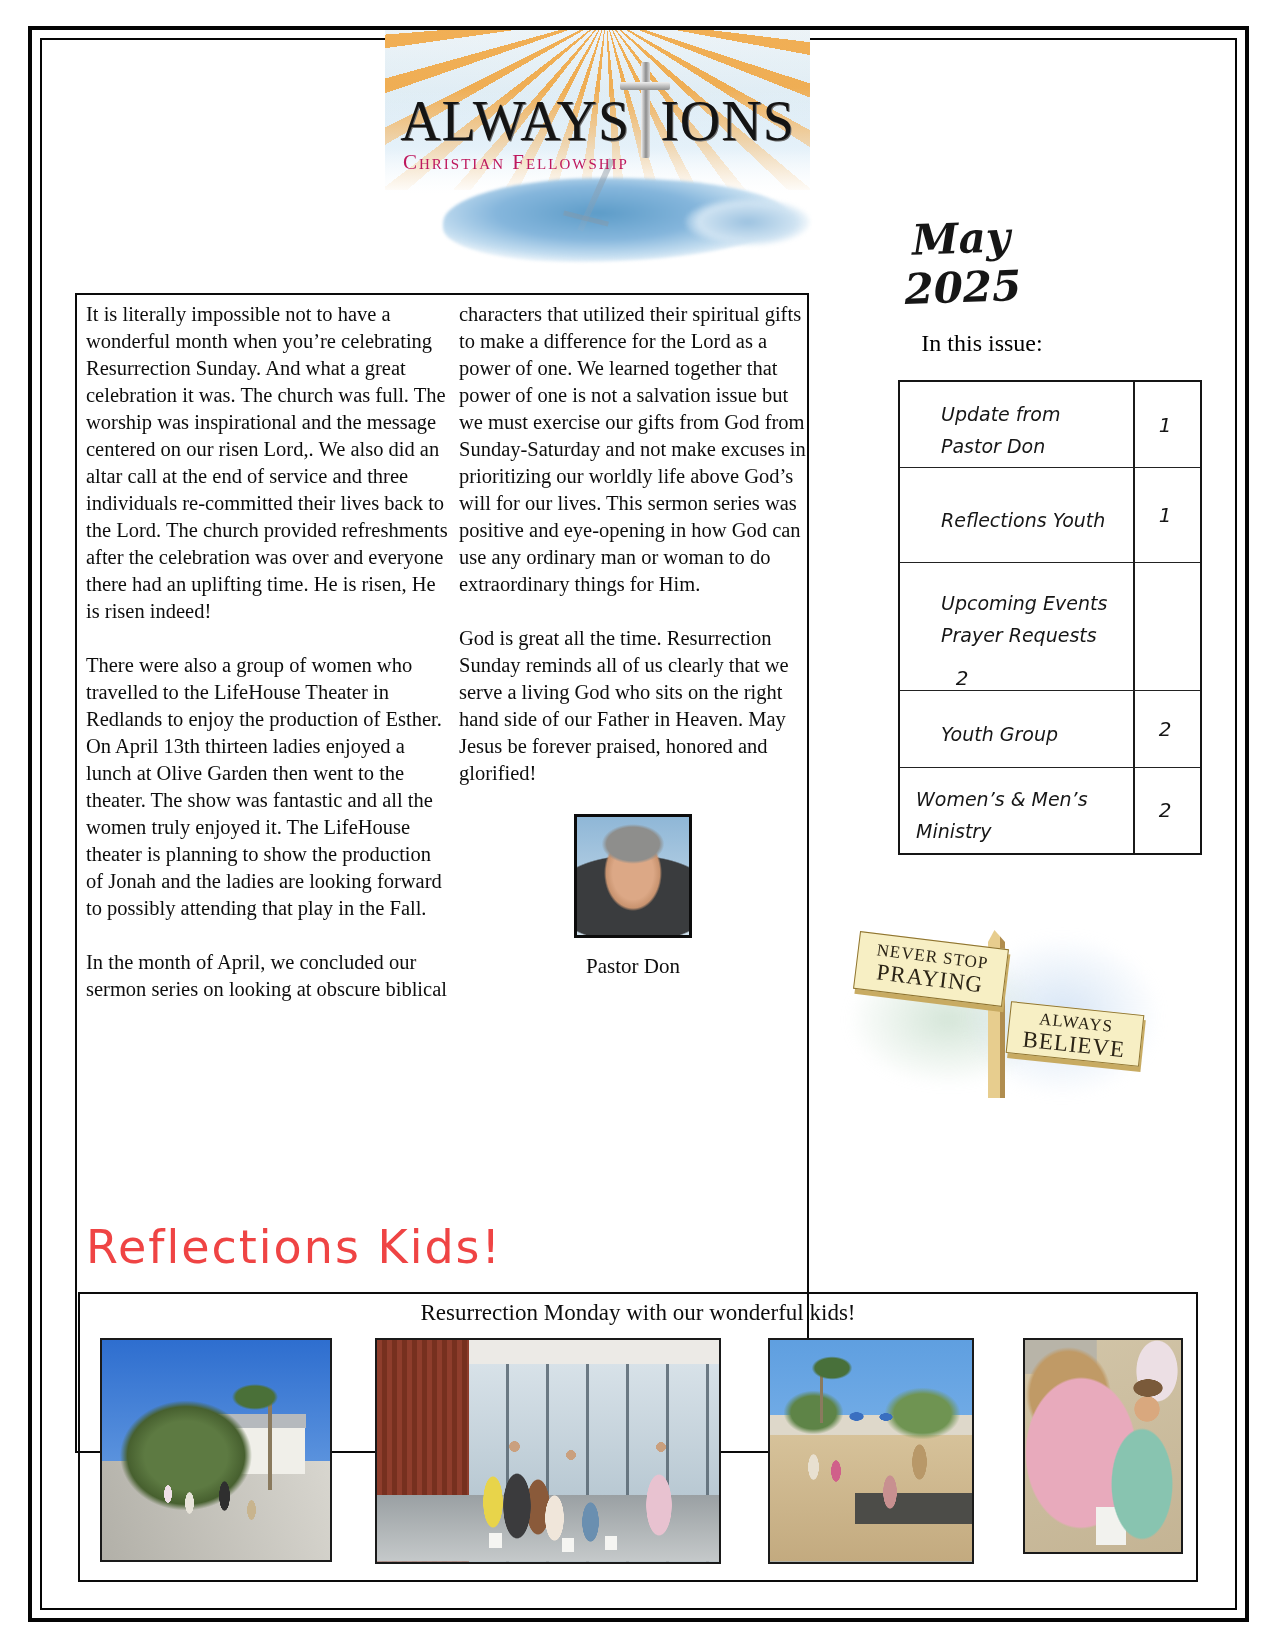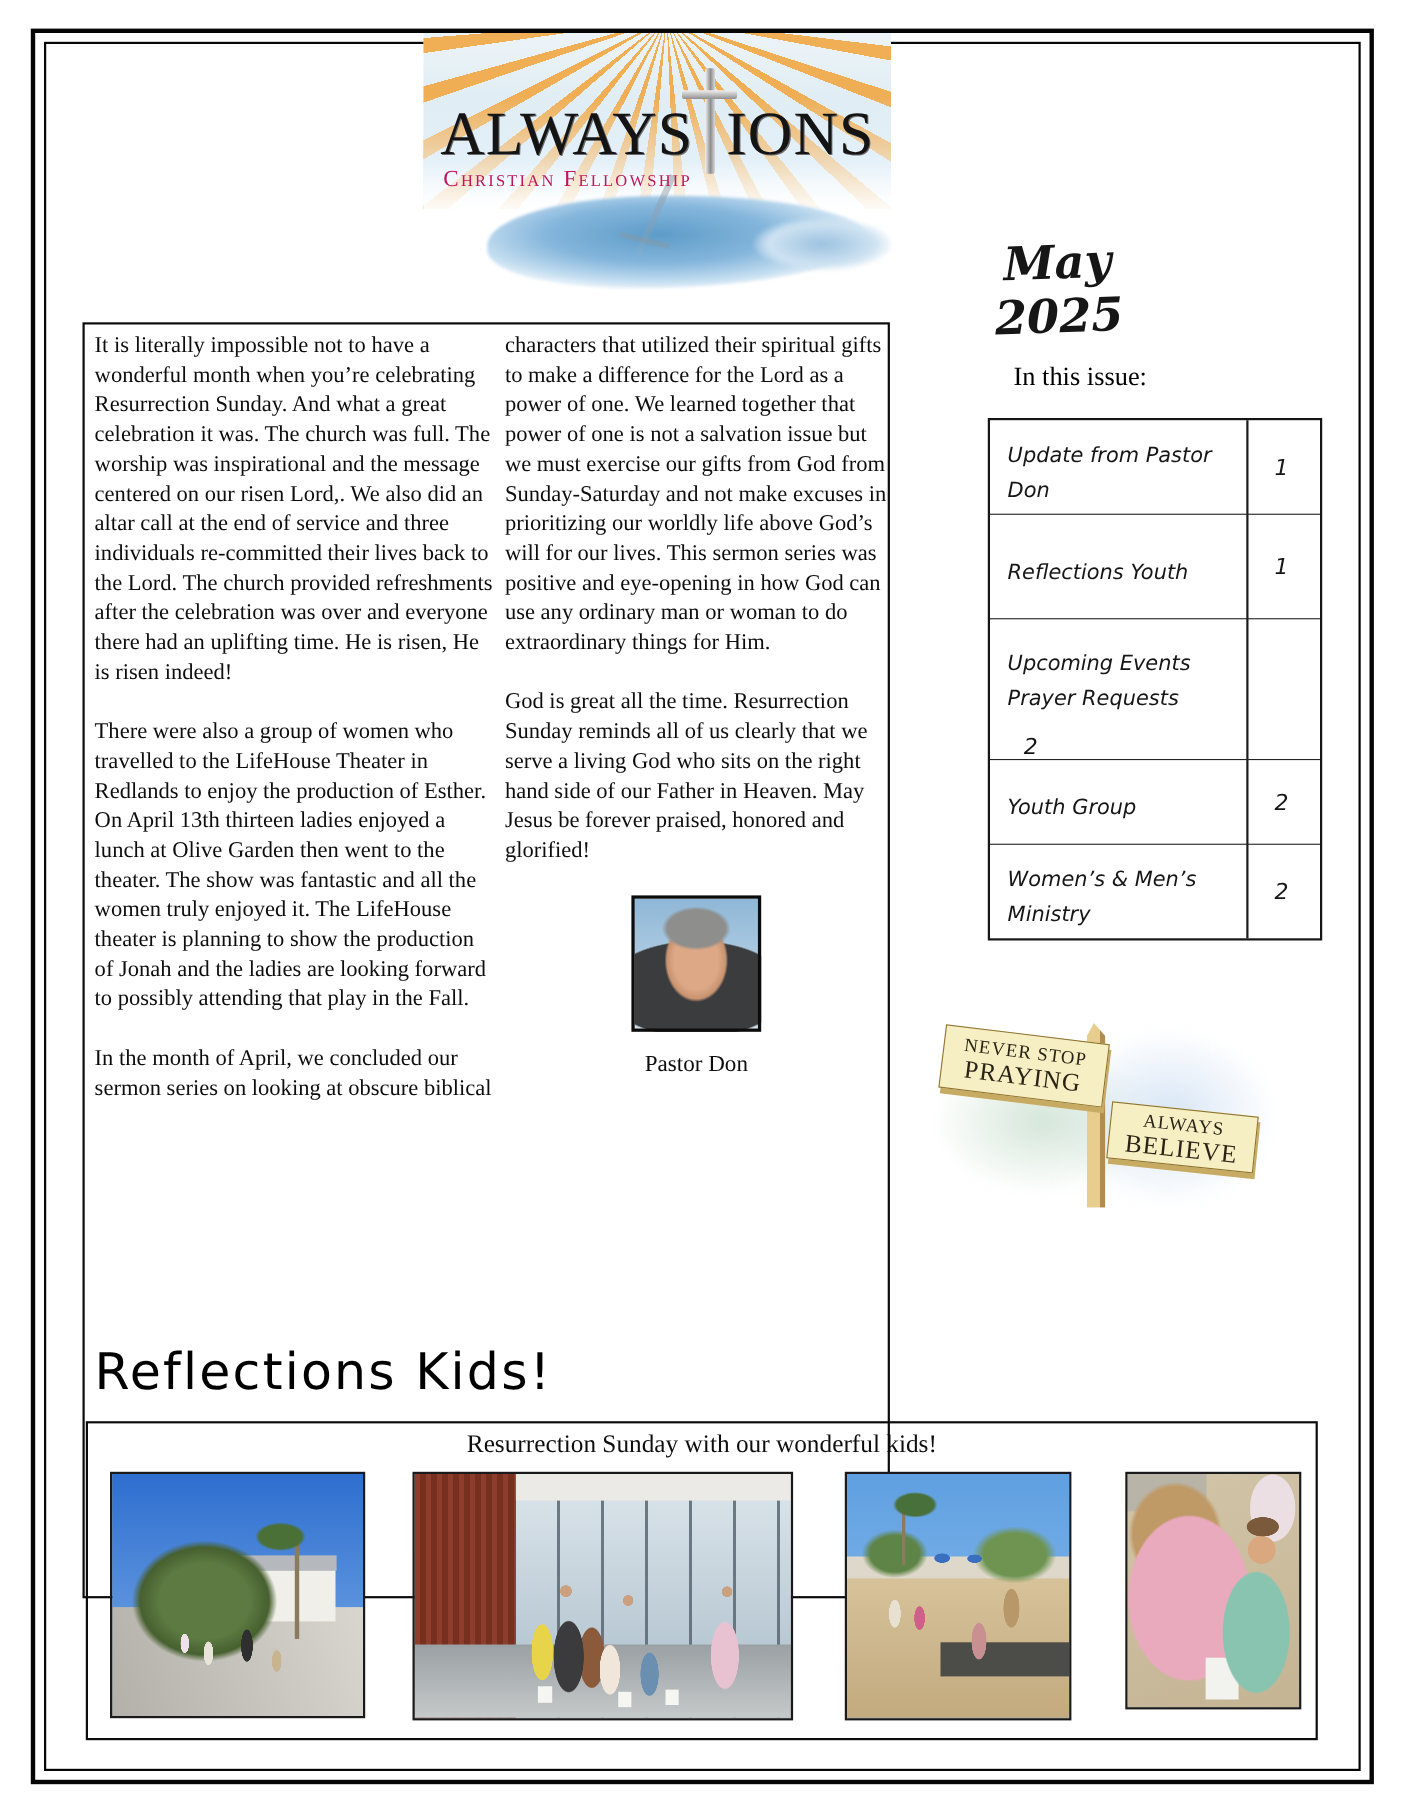--- a/index.html
+++ b/index.html
@@ -63,21 +63,21 @@
           background-position: 50% 8%, 50% 42%, 50% 128%, 0 0; }
   .pastor-caption { margin-top:8px; font-size:21px; color:#0d0d0d; }
 
   
   .toc-heading { position:absolute; left:852px; top:330px; width:260px; text-align:center;
           font-size:24px; color:#000000; }
   .toc-table { position:absolute; left:898px; top:380px; width:304px; height:475px;
           border:2.5px solid #151515; box-sizing:border-box; }
   .toc-vline { position:absolute; left:233px; top:0; bottom:0; width:2px; background:#1b1b1b; }
   .toc-row { position:absolute; left:0; right:0; display:flex; }
-  .toc-row-sep { border-bottom:1.5px solid #222; }
+  .toc-row-sep { border-bottom:1.5px solid #222;padding-left:25px; }
   .toc-label { flex:1; padding:10px 6px 0 16px; font-family:"DejaVu Sans", sans-serif; font-style:italic;
           font-size:19px; line-height:32px; color:#161616; white-space:pre-line;
           display:flex; align-items:center; }
   .toc-page { width:70px; margin-left:2px; display:flex; align-items:center; justify-content:center;
           font-family:"DejaVu Sans", sans-serif; font-style:italic; font-size:20px; color:#161616; }
   .r1 { top:0; height:85px; }
   .r2 { top:85px; height:95px; }
   .r3 { top:180px; height:128px;flex-direction:column; }
   .r4 { top:308px; height:77px; }
   .r5 { top:385px; height:85px; }
@@ -94,21 +94,21 @@
   .sign { position:absolute; background:#f7efc4; border:1px solid #8f7430; box-sizing:border-box;
           box-shadow:2px 5px 0 0 #c8ab62; text-align:center; color:#2b2416;
           font-family:"Liberation Serif", serif; }
   .sign1 { left:6px; top:32px; width:150px; height:58px; transform:rotate(7deg); padding-top:6px; }
   .sign2 { left:158px; top:100px; width:134px; height:52px; transform:rotate(6deg); padding-top:4px; }
   .sign-line1 { font-size:17px; letter-spacing:1px; line-height:20px; }
   .sign-line2 { font-size:23px; letter-spacing:1px; line-height:24px; }
 
   
   .kids-heading { position:absolute; left:86px; top:1220px; font-family:"DejaVu Sans", sans-serif;
-          font-size:46px; letter-spacing:2px; color:#000000; }
+          font-size:46px; letter-spacing:2px; color:#ef4444; }
   .kids-box { position:absolute; left:78px; top:1292px; width:1120px; height:290px;
           border:2px solid #0c0c0c; box-sizing:border-box; }
   .kids-caption { position:absolute; left:0; top:6px; width:100%; text-align:center;
           font-size:23px; color:#0d0d0d; }
   .kphoto { position:absolute; top:44px; border:2px solid #1a1a1a; box-sizing:border-box;
           background-repeat:no-repeat; }
   .kp1 { left:20px; width:232px; height:224px;
     background-image:
       radial-gradient(closest-side, #2f2f2f 95%, rgba(0,0,0,0)),
       radial-gradient(closest-side, #e8e4da 95%, rgba(0,0,0,0)),
@@ -249,19 +249,19 @@
       <div class="sign-line2">PRAYING</div>
     </div>
     <div class="sign sign2">
       <div class="sign-line1">ALWAYS</div>
       <div class="sign-line2">BELIEVE</div>
     </div>
   </div>
 
   <div class="kids-heading">Reflections Kids!</div>
   <div class="kids-box">
-    <div class="kids-caption">Resurrection Sunday with our wonderful kids!</div>
+    <div class="kids-caption">Resurrection Monday with our wonderful kids!</div>
     <div class="kphoto kp1"></div>
     <div class="kphoto kp2"></div>
     <div class="kphoto kp3"></div>
     <div class="kphoto kp4"></div>
   </div>
 </div>
 
 </body></html>

